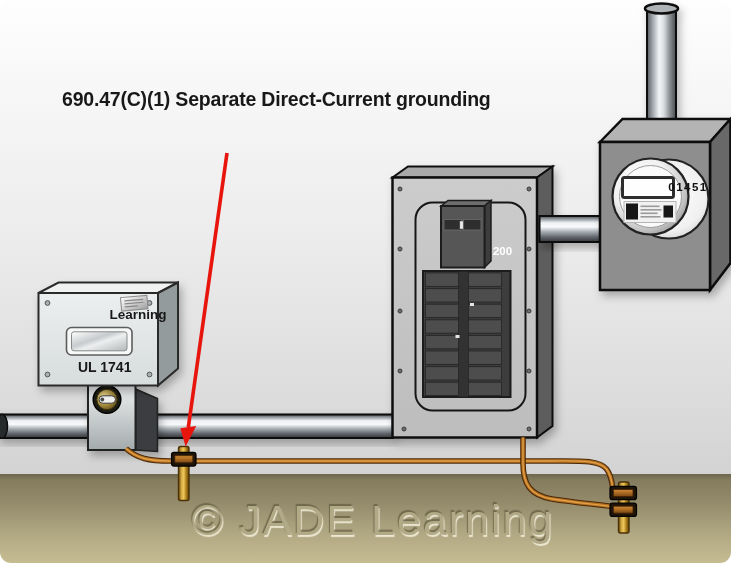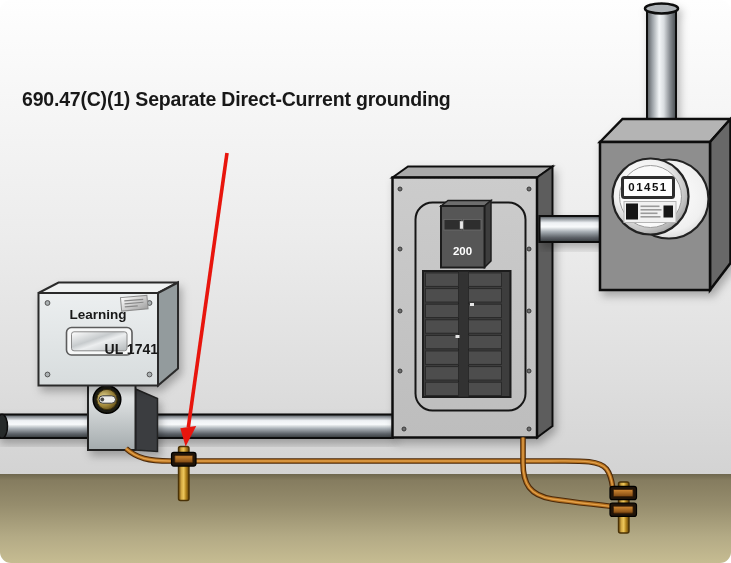--- a/index.html
+++ b/index.html
@@ -3,37 +3,38 @@
 <meta charset="utf-8">
 <style>
   html,body{margin:0;padding:0;background:#ffffff;}
   .stage{position:relative;width:731px;height:563px;background:#ffffff;border-radius:11px;overflow:hidden;
          font-family:"Liberation Sans",sans-serif;}
   .wall{position:absolute;left:0;top:0;width:731px;height:474px;
         background:linear-gradient(180deg,#fefefe 0%,#f6f6f6 22%,#ececec 50%,#dedede 80%,#d3d3d3 100%);}
   .ground{position:absolute;left:0;top:474px;width:731px;height:89px;
         background:linear-gradient(180deg,#6e674e 0%,#857c5f 7%,#968d6d 35%,#b3aa85 70%,#c6bc92 100%);}
   .art{position:absolute;left:0;top:0;}
-  .txt{position:absolute;color:#181818;}
+  .txt{position:absolute;color:#181818;margin-left:40px;}
   .caption{left:22px;top:86px;width:600px;font-weight:700;font-size:19.5px;line-height:27.5px;letter-spacing:-0.2px;}
   .inverter-name{left:38px;top:307px;width:120px;text-align:center;font-weight:700;font-size:13.5px;}
-  .inverter-ul{left:38px;top:341px;width:120px;text-align:right;font-weight:700;font-size:14px;}
+  .inverter-ul{left:38px;top:359px;width:120px;text-align:left;font-weight:700;font-size:14px;}
   .breaker-200{left:441px;top:245px;width:43px;text-align:center;font-weight:700;font-size:11.5px;color:#ffffff;}
   .meter-reading{left:622px;top:180px;width:52px;height:15px;text-align:center;font-weight:700;
         font-size:11.5px;line-height:15px;letter-spacing:1.5px;color:#101010;}
   .watermark{position:absolute;left:158px;top:497px;width:430px;text-align:center;
         font-size:43px;line-height:1.1;letter-spacing:2px;color:#b2a987;
         text-shadow:-1px -2px 1px rgba(96,88,60,0.7), 1px 2px 1px rgba(250,246,228,0.8);}
 </style>
 </head>
 <body>
 
 <div class="stage">
   <div class="wall"></div>
   <div class="ground"></div>
+  <div class="watermark">© JADE Learning</div>
 
   <svg class="art" width="731" height="563" viewBox="0 0 731 563">
     <defs>
       <linearGradient id="metalV" x1="0" y1="0" x2="0" y2="1">
         <stop offset="0" stop-color="#474b4f"></stop>
           <stop offset=".10" stop-color="#8a9096"></stop>
         <stop offset=".26" stop-color="#eef1f4"></stop>
           <stop offset=".42" stop-color="#f8fafb"></stop>
         <stop offset=".60" stop-color="#a9b0b6"></stop>
           <stop offset=".82" stop-color="#5f646a"></stop>

